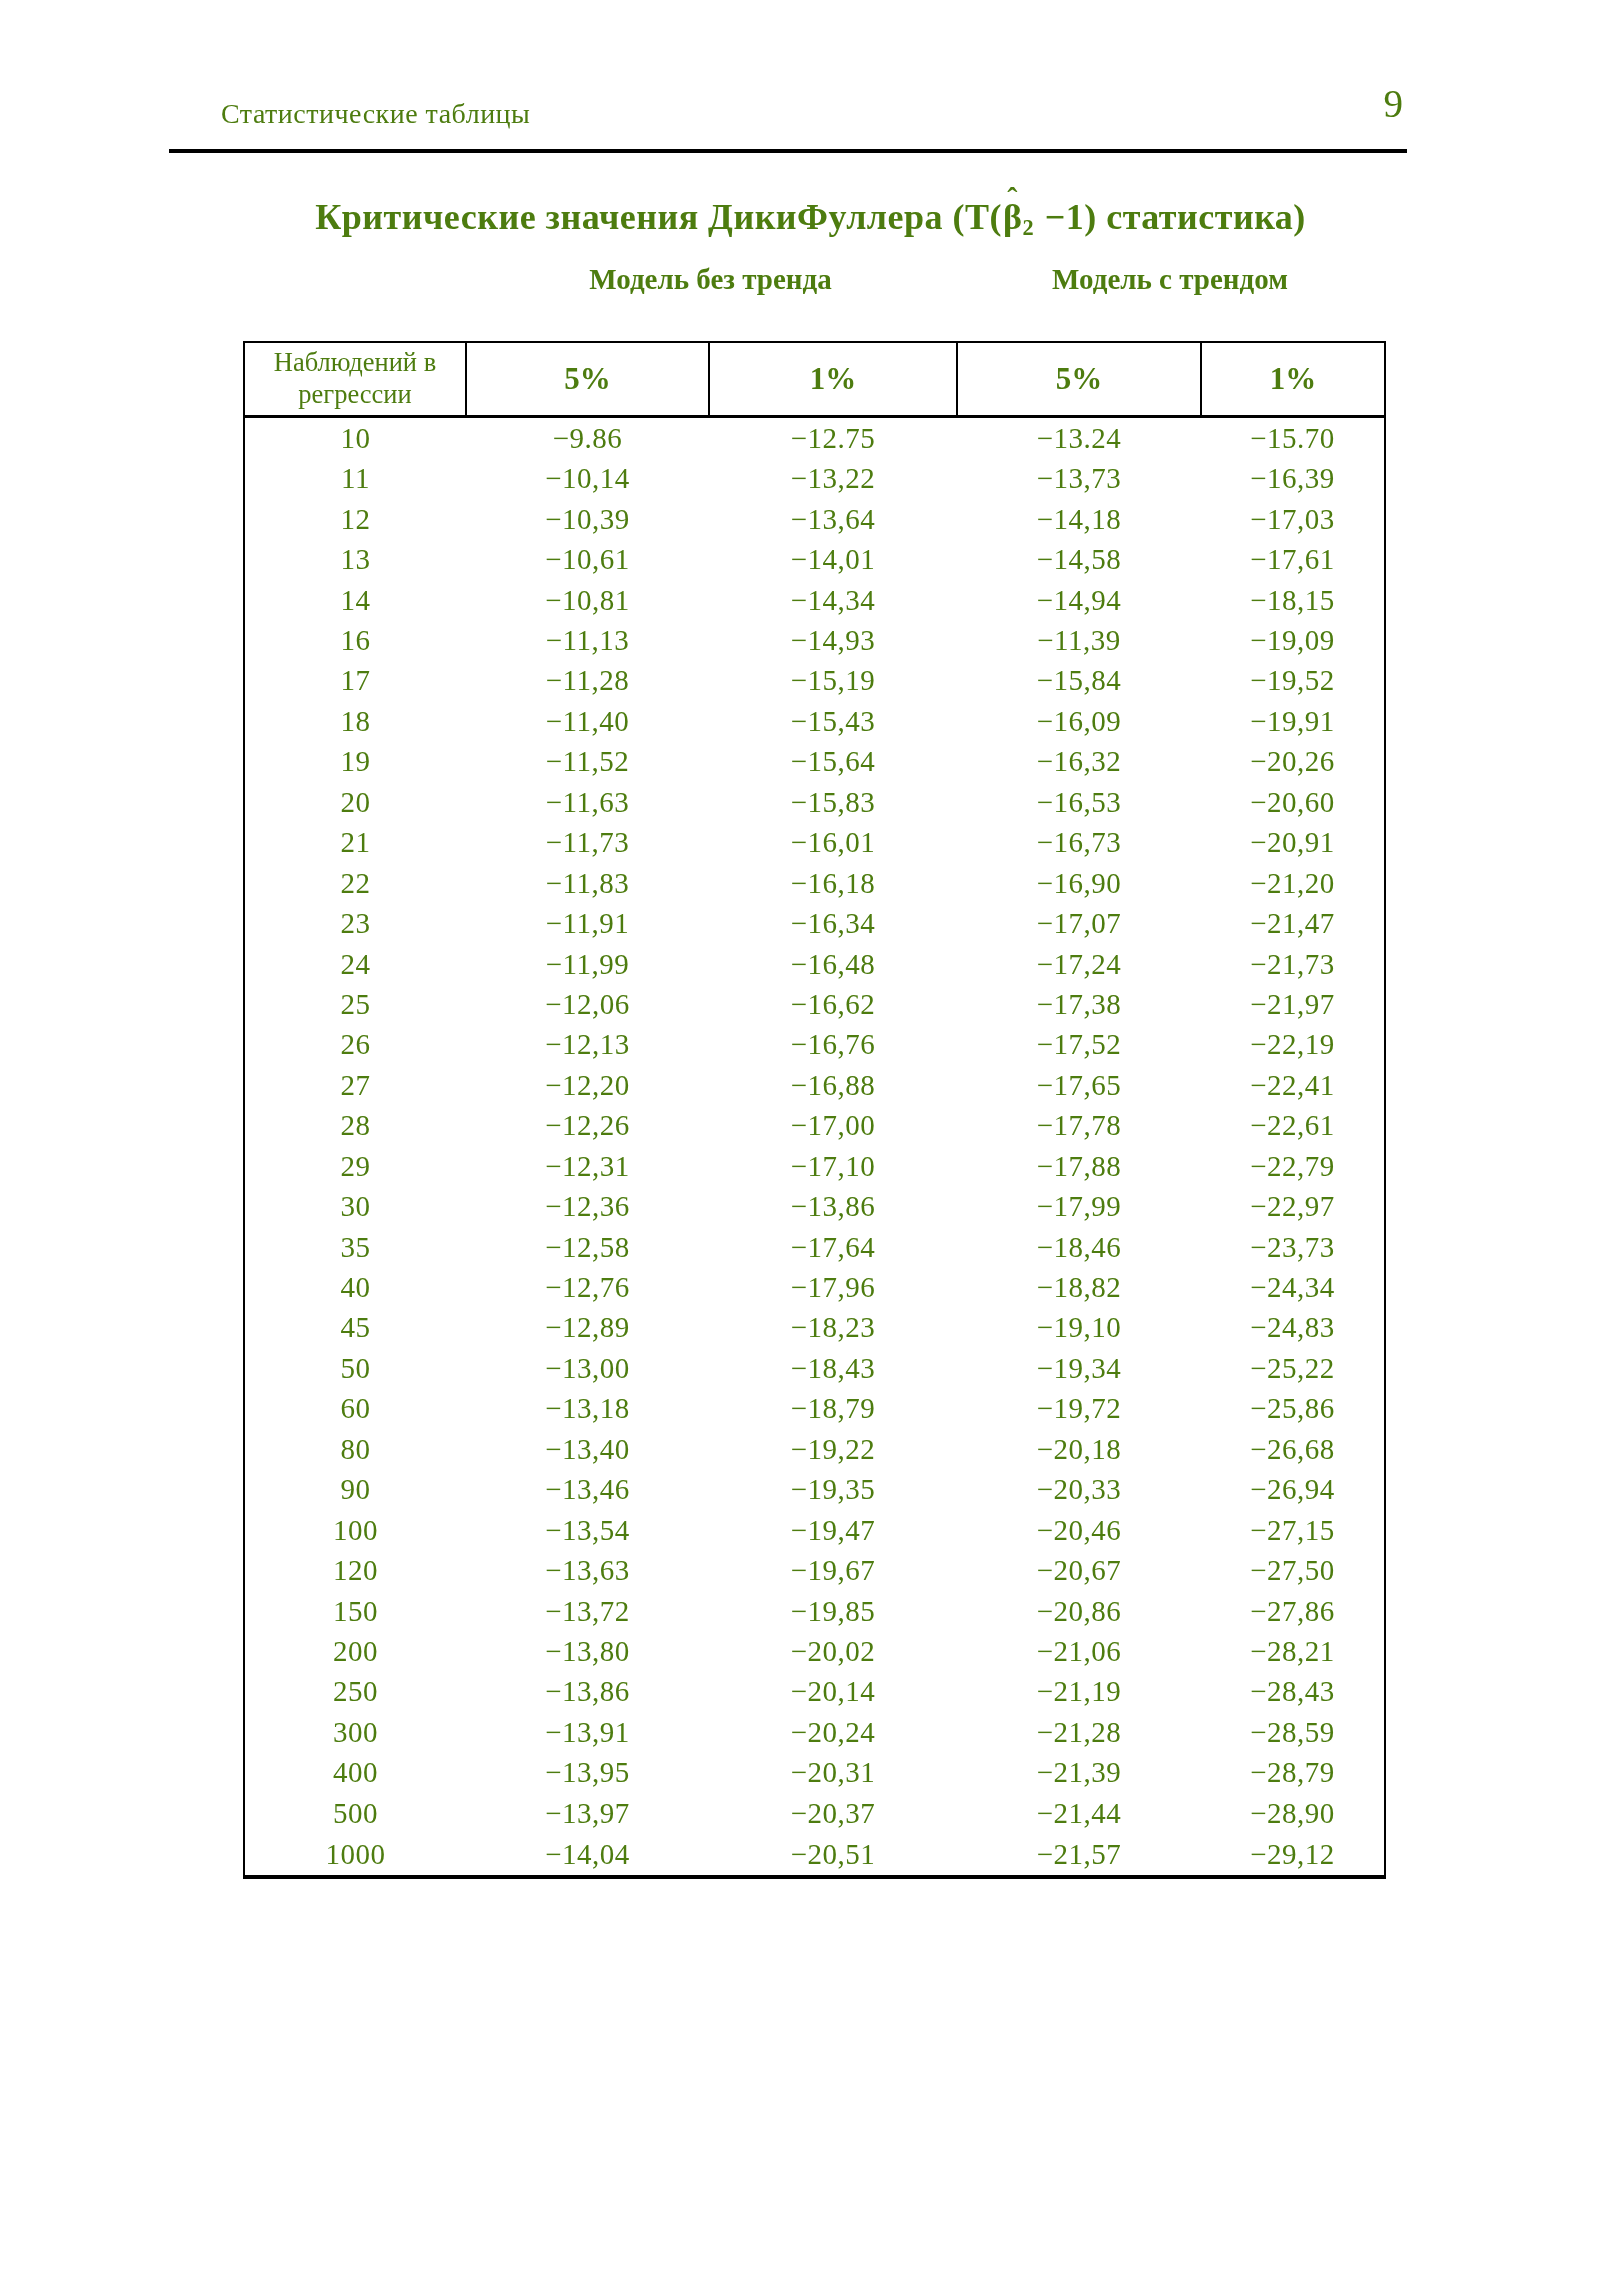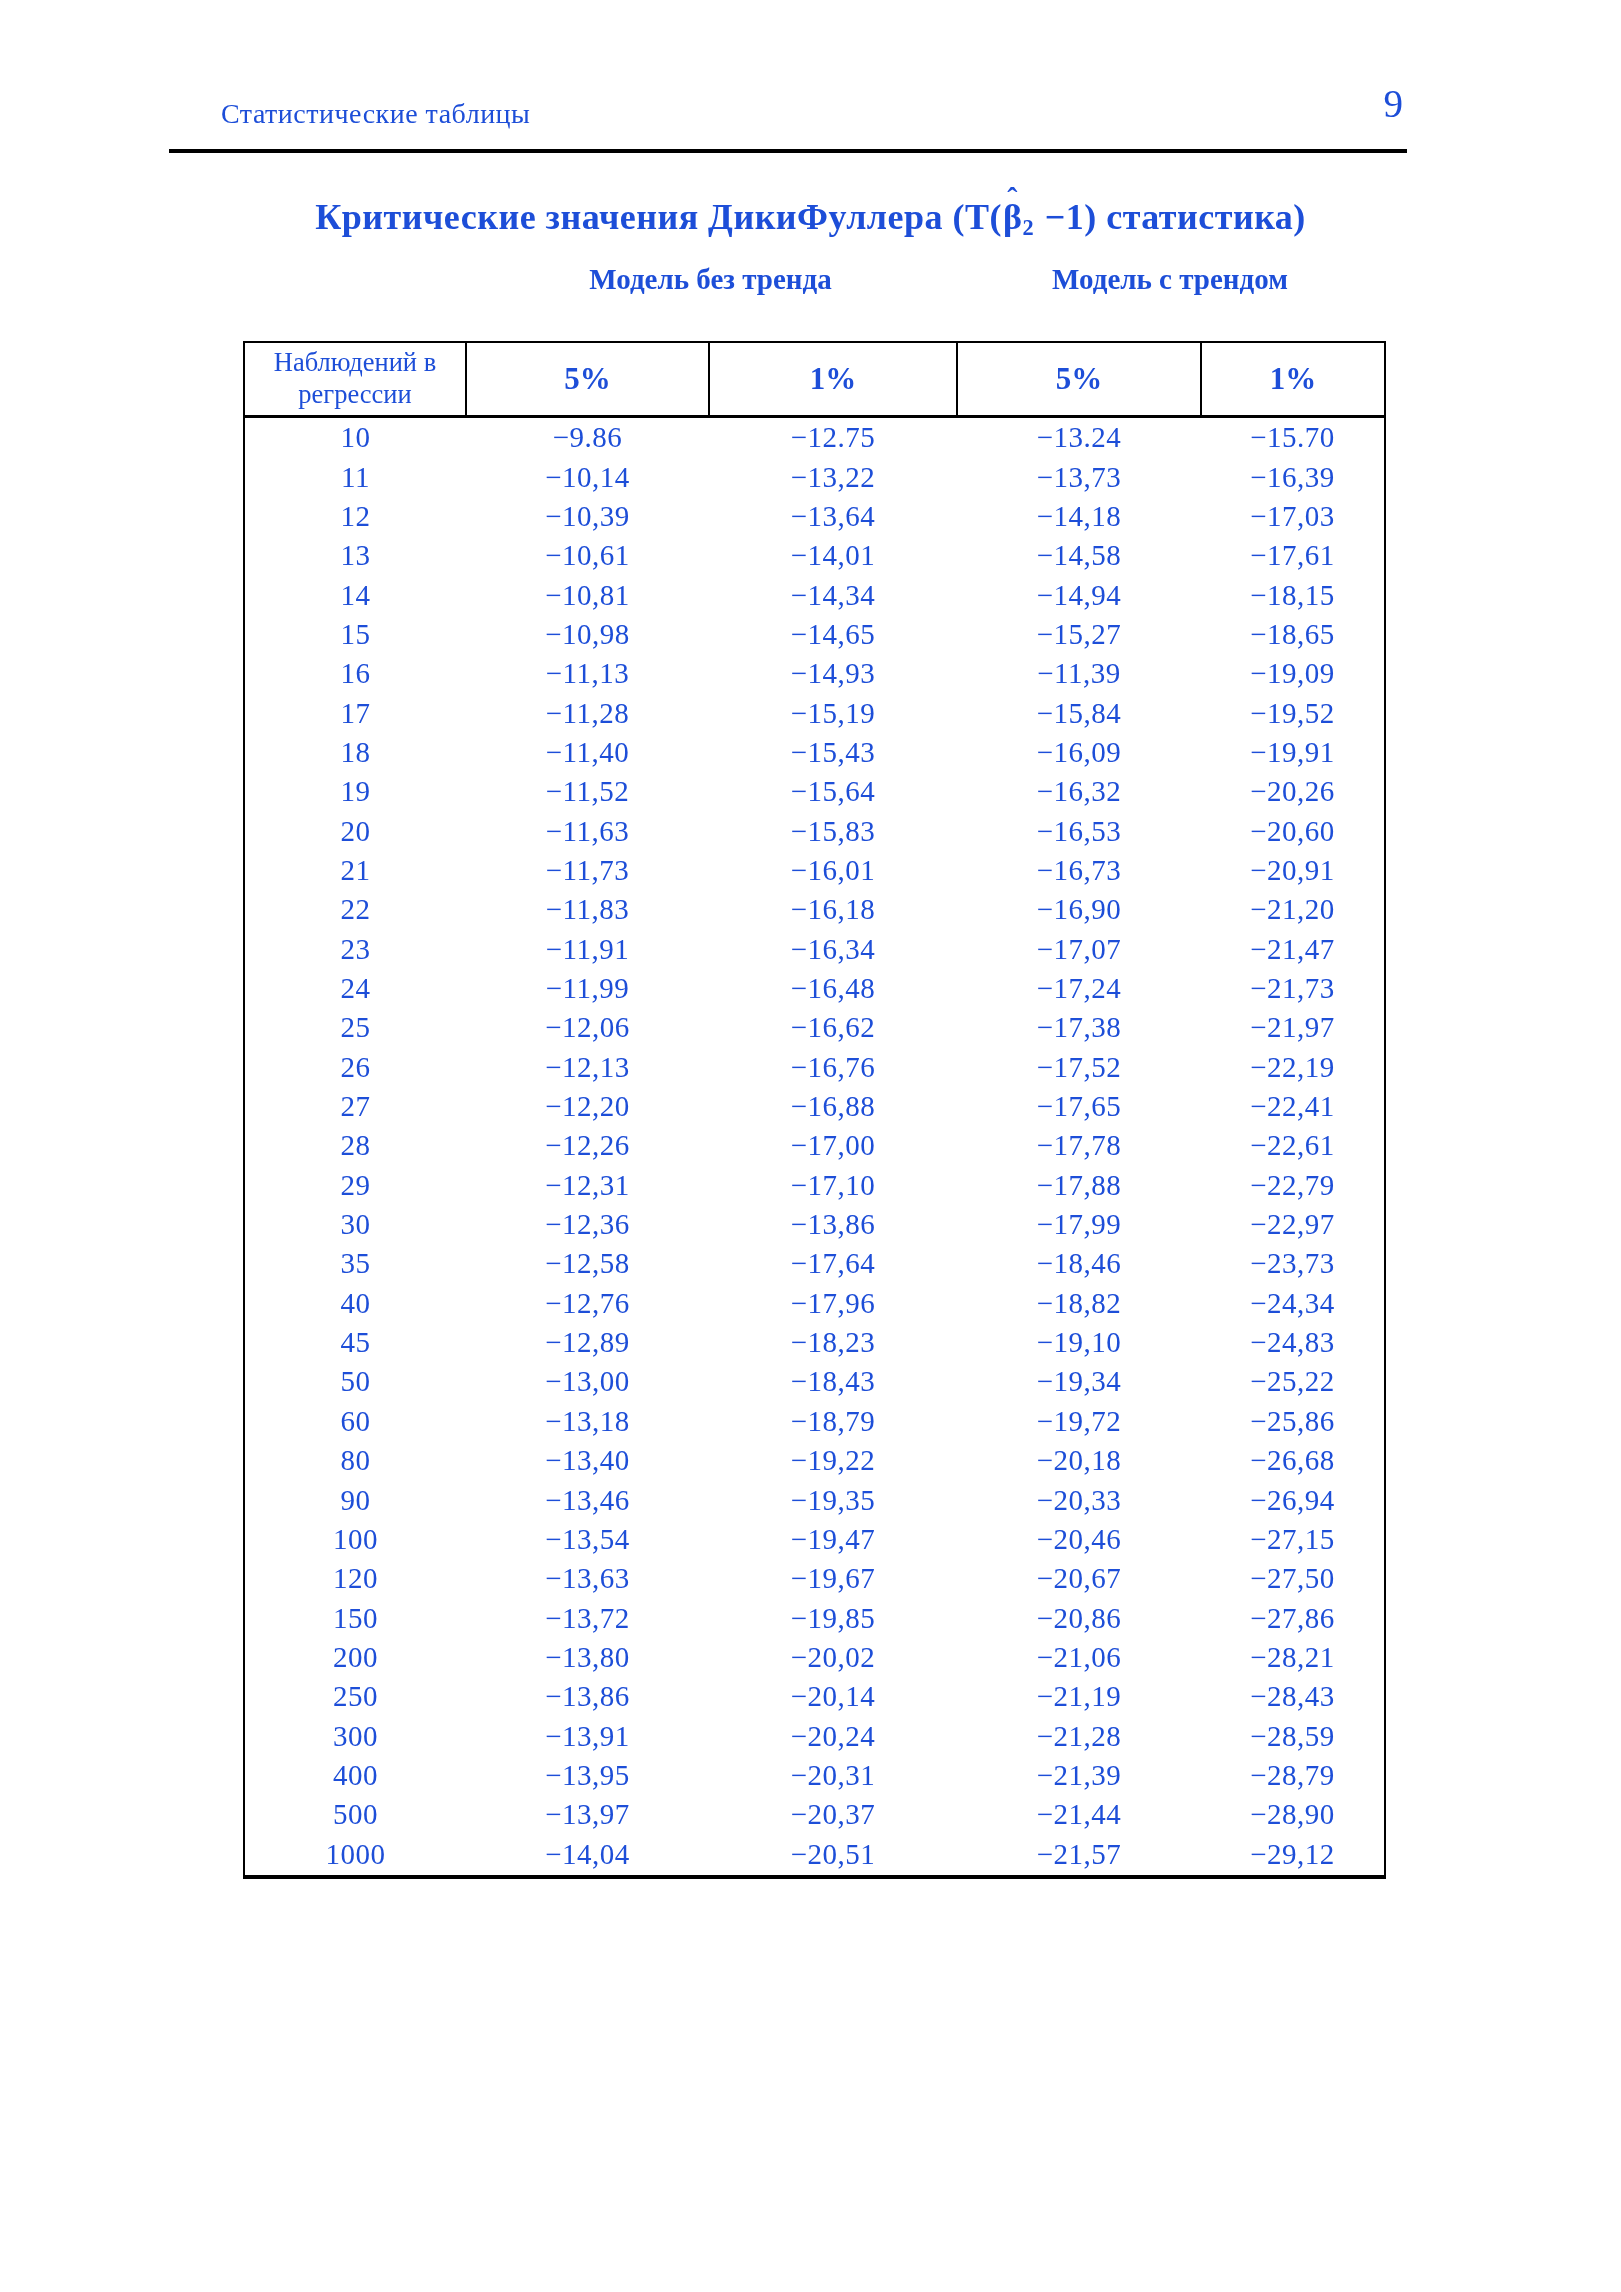--- a/index.html
+++ b/index.html
@@ -2,21 +2,21 @@
 <html><head>
 <meta charset="utf-8">
 <style>
   html,body{margin:0;padding:0;background:#e8e8e8;}
   .page{
     position:relative;
     width:1621px;height:2293px;
     background:#ffffff;
     margin:0 auto;
     font-family:"Liberation Serif","DejaVu Serif",serif;
-    color:#1d4ed8;
+    color:#4d7c0f;
     overflow:hidden;
   }
   .running-head{
     position:absolute;left:221px;top:98px;
     font-size:28px;letter-spacing:0.5px;
   }
   .page-number{
     position:absolute;top:84px;right:218px;
     font-size:39px;line-height:1;
   }
@@ -125,27 +125,20 @@
           <td>−17,61</td>
         </tr>
         <tr>
           <td>14</td>
           <td>−10,81</td>
           <td>−14,34</td>
           <td>−14,94</td>
           <td>−18,15</td>
         </tr>
         <tr>
-          <td>15</td>
-          <td>−10,98</td>
-          <td>−14,65</td>
-          <td>−15,27</td>
-          <td>−18,65</td>
-        </tr>
-        <tr>
           <td>16</td>
           <td>−11,13</td>
           <td>−14,93</td>
           <td>−11,39</td>
           <td>−19,09</td>
         </tr>
         <tr>
           <td>17</td>
           <td>−11,28</td>
           <td>−15,19</td>

